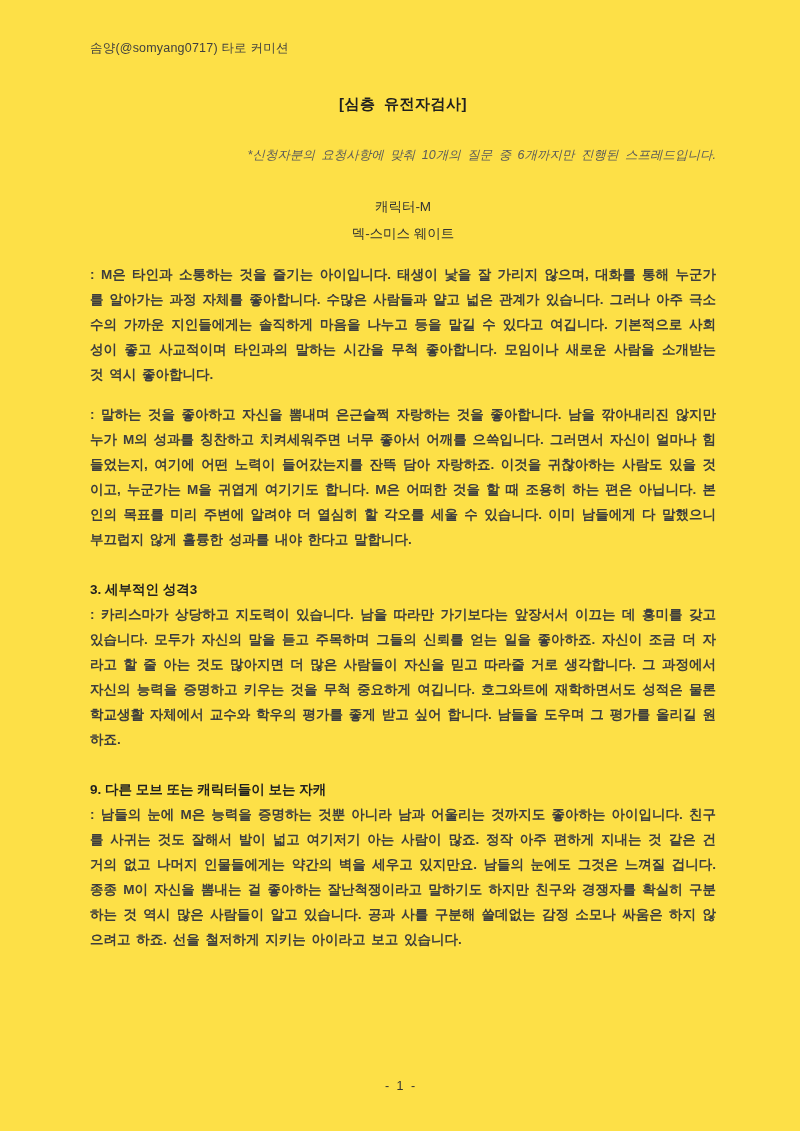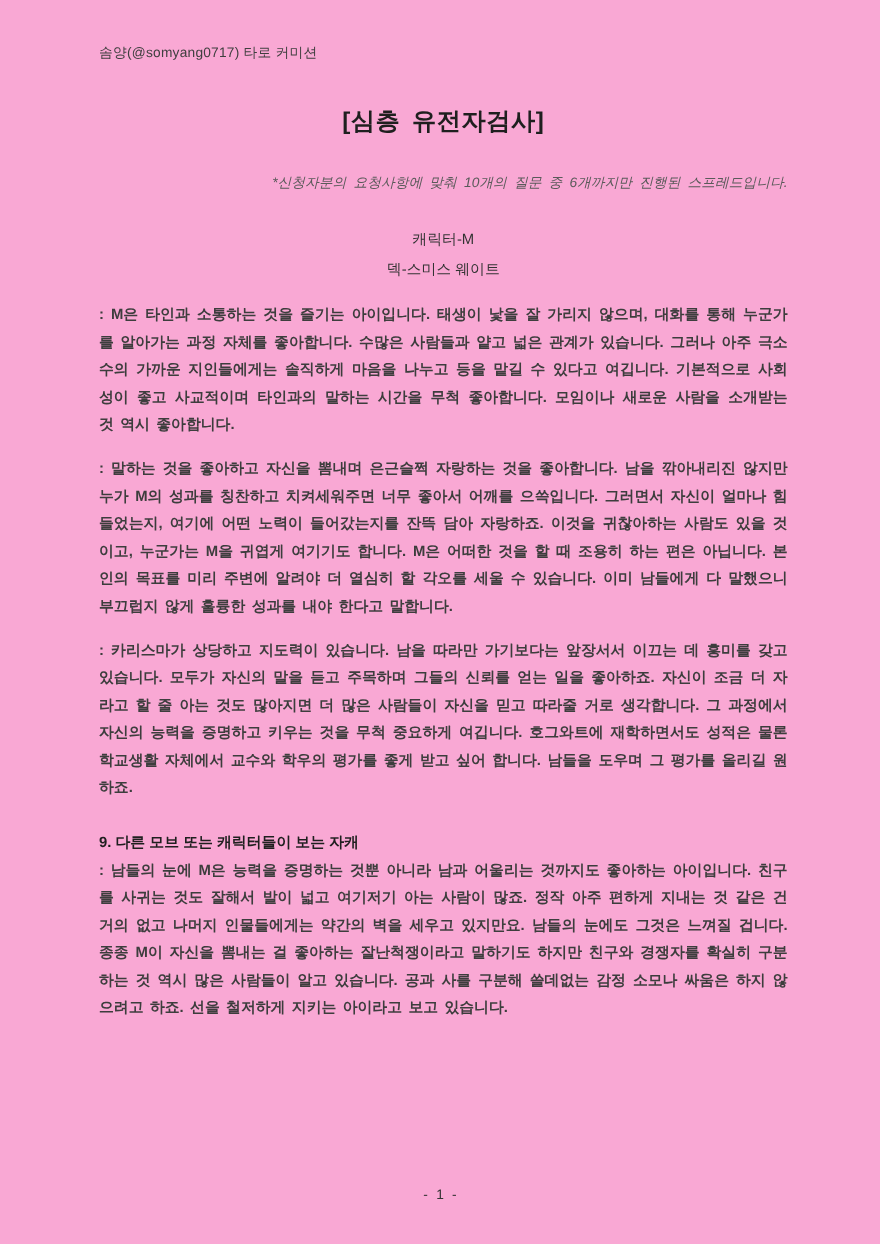--- a/index.html
+++ b/index.html
@@ -9,32 +9,32 @@
     width: 800px;
     height: 1131px;
     position: relative;
     color: #3d3d3d;
     overflow: hidden;
   }
   .page {
     position: relative;
     width: 800px;
     height: 1131px;
-    background: #f9a8d4;
+    background: #fde047;
     padding: 40px 84px 0 90px;
   }
   .doc-header {
     font-size: 12.5px;
     color: #3f3f3f;
     letter-spacing: 0.2px;
   }
   .doc-title {
     margin-top: 38px;
     text-align: center;
-    font-size: 22px;
+    font-size: 15px;
     font-weight: bold;
     color: #1f1f1f;
     letter-spacing: 0.5px;
     word-spacing: 4px;
   }
   .doc-note {
     margin-top: 33px;
     text-align: right;
     font-style: italic;
     font-size: 12.5px;
@@ -96,20 +96,21 @@
 
   <div class="section">
     <div class="section-body">: M은 타인과 소통하는 것을 즐기는 아이입니다. 태생이 낯을 잘 가리지 않으며, 대화를 통해 누군가를 알아가는 과정 자체를 좋아합니다. 수많은 사람들과 얕고 넓은 관계가 있습니다. 그러나 아주 극소수의 가까운 지인들에게는 솔직하게 마음을 나누고 등을 맡길 수 있다고 여깁니다. 기본적으로 사회성이 좋고 사교적이며 타인과의 말하는 시간을 무척 좋아합니다. 모임이나 새로운 사람을 소개받는 것 역시 좋아합니다.</div>
   </div>
 
   <div class="section">
     <div class="section-body">: 말하는 것을 좋아하고 자신을 뽐내며 은근슬쩍 자랑하는 것을 좋아합니다. 남을 깎아내리진 않지만 누가 M의 성과를 칭찬하고 치켜세워주면 너무 좋아서 어깨를 으쓱입니다. 그러면서 자신이 얼마나 힘들었는지, 여기에 어떤 노력이 들어갔는지를 잔뜩 담아 자랑하죠. 이것을 귀찮아하는 사람도 있을 것이고, 누군가는 M을 귀엽게 여기기도 합니다. M은 어떠한 것을 할 때 조용히 하는 편은 아닙니다. 본인의 목표를 미리 주변에 알려야 더 열심히 할 각오를 세울 수 있습니다. 이미 남들에게 다 말했으니 부끄럽지 않게 훌륭한 성과를 내야 한다고 말합니다.</div>
   </div>
 
   <div class="section">
+    <div class="section-heading">3. 세부적인 성격3</div>
     <div class="section-body">: 카리스마가 상당하고 지도력이 있습니다. 남을 따라만 가기보다는 앞장서서 이끄는 데 흥미를 갖고 있습니다. 모두가 자신의 말을 듣고 주목하며 그들의 신뢰를 얻는 일을 좋아하죠. 자신이 조금 더 자라고 할 줄 아는 것도 많아지면 더 많은 사람들이 자신을 믿고 따라줄 거로 생각합니다. 그 과정에서 자신의 능력을 증명하고 키우는 것을 무척 중요하게 여깁니다. 호그와트에 재학하면서도 성적은 물론 학교생활 자체에서 교수와 학우의 평가를 좋게 받고 싶어 합니다. 남들을 도우며 그 평가를 올리길 원하죠.</div>
   </div>
 
   <div class="section">
     <div class="section-heading">9. 다른 모브 또는 캐릭터들이 보는 자캐</div>
     <div class="section-body">: 남들의 눈에 M은 능력을 증명하는 것뿐 아니라 남과 어울리는 것까지도 좋아하는 아이입니다. 친구를 사귀는 것도 잘해서 발이 넓고 여기저기 아는 사람이 많죠. 정작 아주 편하게 지내는 것 같은 건 거의 없고 나머지 인물들에게는 약간의 벽을 세우고 있지만요. 남들의 눈에도 그것은 느껴질 겁니다. 종종 M이 자신을 뽐내는 걸 좋아하는 잘난척쟁이라고 말하기도 하지만 친구와 경쟁자를 확실히 구분하는 것 역시 많은 사람들이 알고 있습니다. 공과 사를 구분해 쓸데없는 감정 소모나 싸움은 하지 않으려고 하죠. 선을 철저하게 지키는 아이라고 보고 있습니다.</div>
   </div>
 
   <div class="page-footer">- 1 -</div>
 

